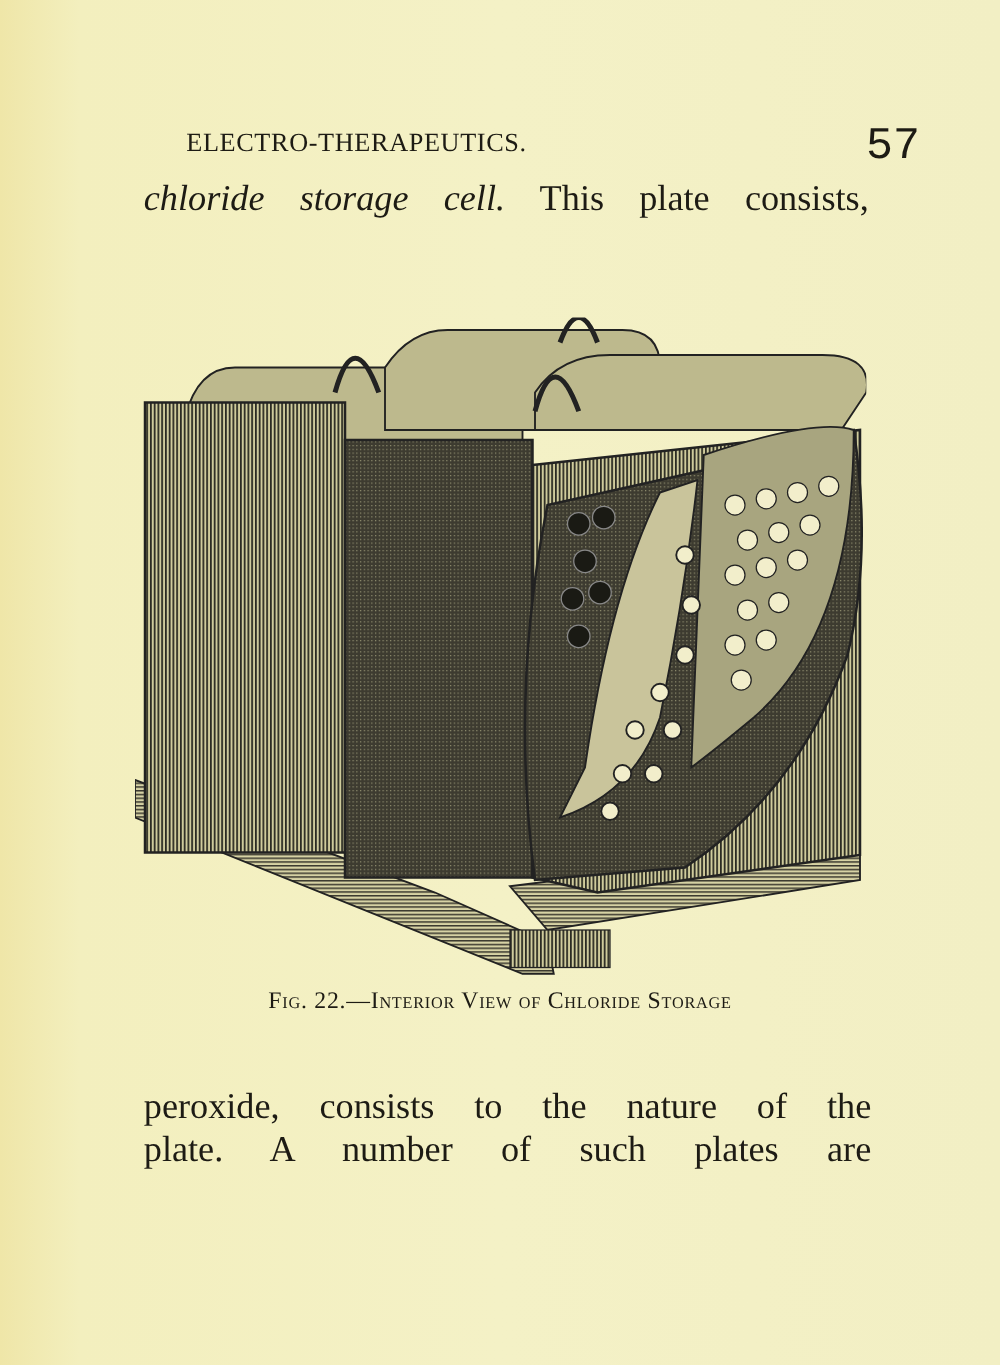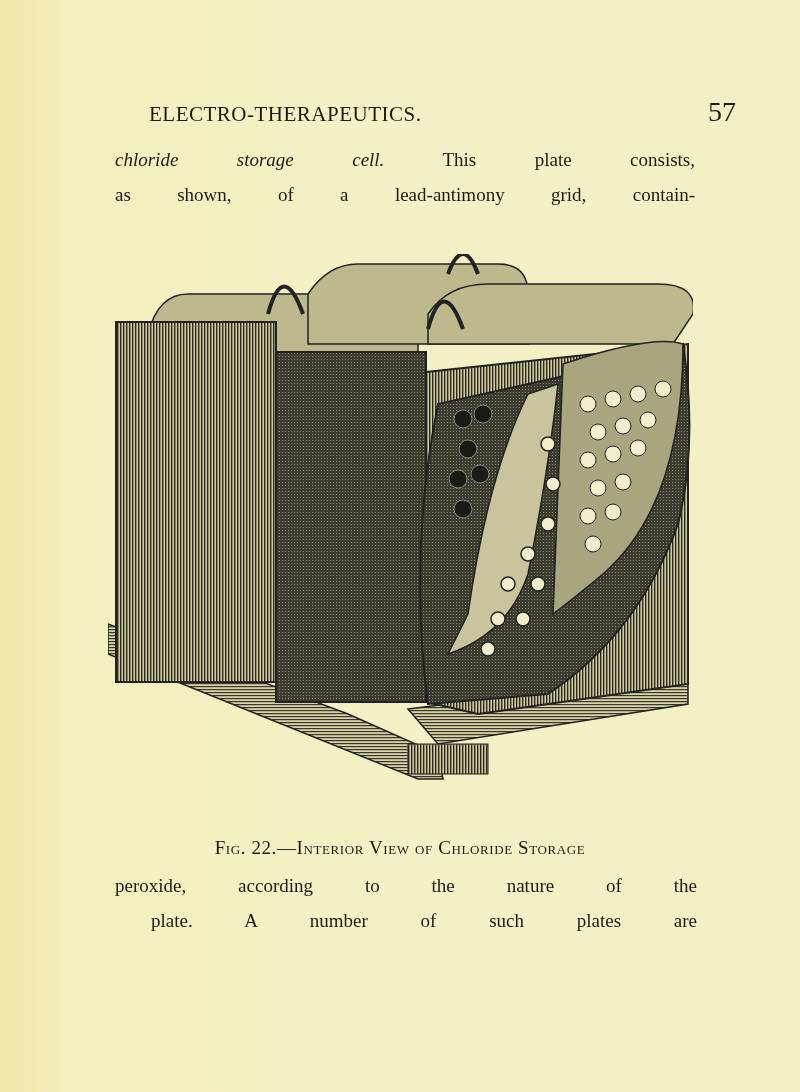--- a/index.html
+++ b/index.html
@@ -9,49 +9,48 @@
     font-family: "Liberation Serif", "DejaVu Serif", serif;
     color:#1d1b14;
   }
   .header {
     position:absolute; top:100px; left:116px; width:600px; height:30px;margin-left:28px;
   }
   .running-head {
     position:absolute; left:5px; top:2px; font-size:21px; letter-spacing:0.5px;
   }
   .page-num {
-    position:absolute; right:8px; top:-4px; font-size:28px;
+    position:absolute; right:8px; top:-4px; font-size:36px;font-family:Liberation Mono, monospace;
   }
   .para {
-    position:absolute; left:115px; width:580px; font-size:19px; line-height:35px;
+    position:absolute; left:115px; width:580px; font-size:29px; line-height:35px;
     text-align:justify; text-align-last:justify;
   }
   .p1 { top:142px; }
   .p1 .it { font-style:italic; }
   .p2 { top:868px; width:582px; }
-  .p2 .last { text-align-last:justify;margin-left:36px; }
+  .p2 .last { text-align-last:justify; }
   .figure {
     position:absolute; left:108px; top:254px; width:585px; height:530px;
   }
   .caption {
     position:absolute; top:790px; left:100px; width:600px; text-align:center;
-    font-size:19px; line-height:22px; font-variant:small-caps; letter-spacing:0.6px;margin-top:47px;
+    font-size:19px; line-height:22px; font-variant:small-caps; letter-spacing:0.6px;
   }
 </style>
 </head>
 <body>
 
 <div class="header">
   <span class="running-head">ELECTRO-THERAPEUTICS.</span>
   <span class="page-num">57</span>
 </div>
 
 <div class="para p1">
   <div><span class="it">chloride storage cell.</span><span> This plate consists,</span></div>
-  <div>as shown, of a lead-antimony grid, contain-</div>
 </div>
 
 <div class="figure">
   <svg width="585" height="530" viewBox="0 0 585 530">
     <defs>
       <pattern id="vlines" width="3" height="6" patternUnits="userSpaceOnUse">
         <rect width="3" height="6" fill="#cfcb9c"></rect>
         <rect width="1.4" height="6" fill="#2a2a22"></rect>
       </pattern>
       <pattern id="dark" width="3" height="3" patternUnits="userSpaceOnUse">
@@ -124,15 +123,15 @@
         <circle cx="355" cy="255" r="9"></circle>
     </g>
   </svg>
 </div>
 
 <div class="caption">
   <div>Fig. 22.—Interior View of Chloride Storage</div>
 </div>
 
 <div class="para p2">
-  <div>peroxide, according to the nature of the</div>
+  <div>peroxide, consists to the nature of the</div>
   <div class="last">plate. A number of such plates are</div>
 </div>
 
 </body></html>

